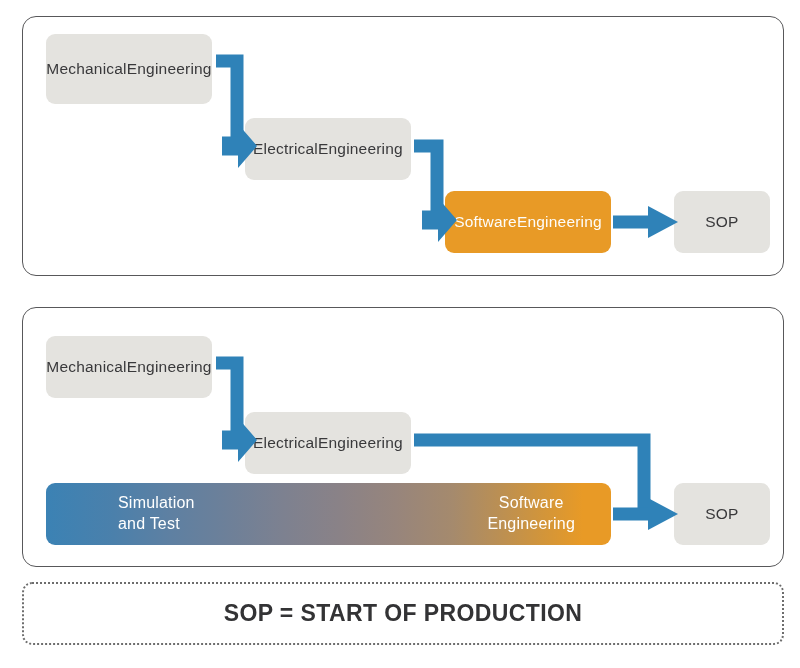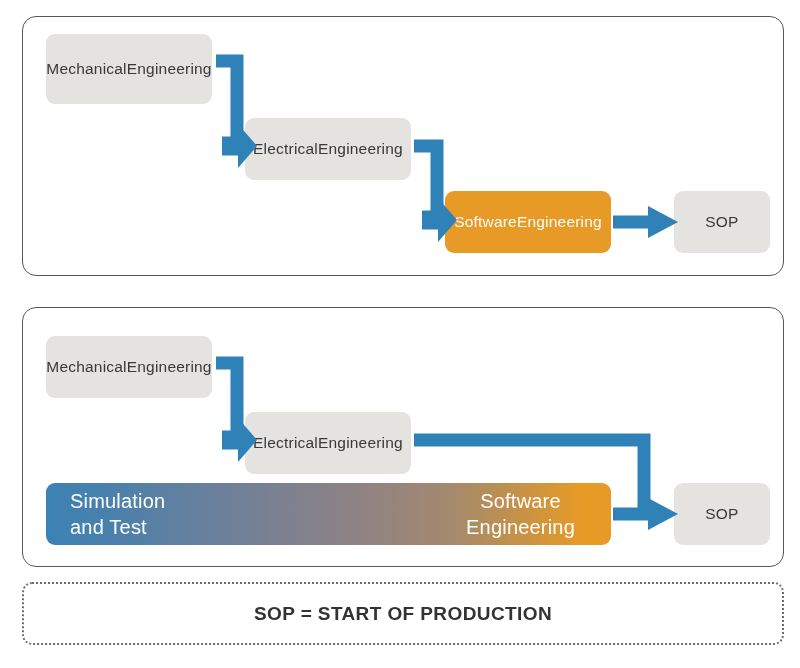--- a/index.html
+++ b/index.html
@@ -38,21 +38,21 @@
     border: 2px dotted #6d6d6d;
     border-radius: 10px;
     background: #ffffff;
     display: flex;
     align-items: center;
     justify-content: center;
   }
   #footer-label {
     font-family: "Liberation Sans", sans-serif;
     font-weight: bold;
-    font-size: 19px;
+    font-size: 23px;
     letter-spacing: 0.4px;
     color: #333335;
     white-space: nowrap;
   }
 
   
   .node {
     position: absolute;
     box-sizing: border-box;
     border-radius: 9px;
@@ -81,22 +81,23 @@
         #a58a6d 72%,
         #ba8f54 80%,
         #d2953a 88%,
         #e89a26 95%,
         #e89a26 100%);
     color: #ffffff;
   }
   .node.gradient .gradlabel {
     position: absolute;
     line-height: 1.3;
-    font-size: 20px;
+    font-size: 16px;
     text-align: left;
+    margin-left: 48px;
   }
   .node.gradient .gradlabel.left  { left: 24px; }
   .node.gradient .gradlabel.right { right: 36px; text-align: center; }
 
   
   #p1-mech { left: 46px;  top: 34px;  width: 166px; height: 70px; }
   #p1-elec { left: 245px; top: 118px; width: 166px; height: 62px; }
   #p1-soft { left: 445px; top: 191px; width: 166px; height: 62px; }
   #p1-sop  { left: 674px; top: 191px; width: 96px;  height: 62px; }
 

